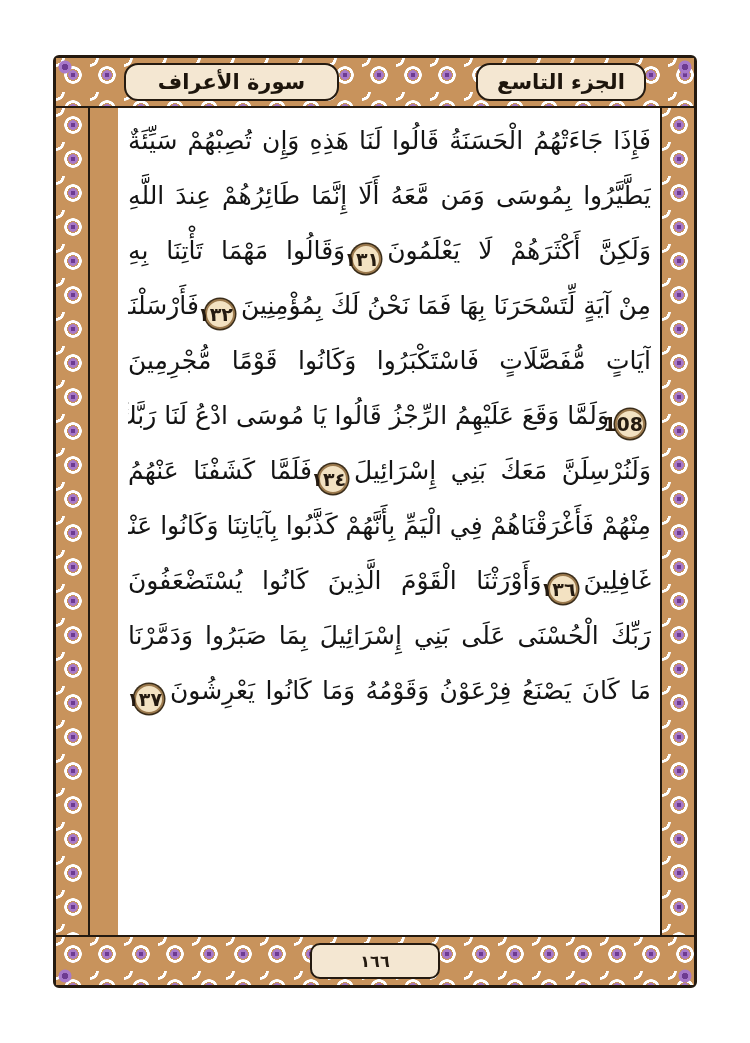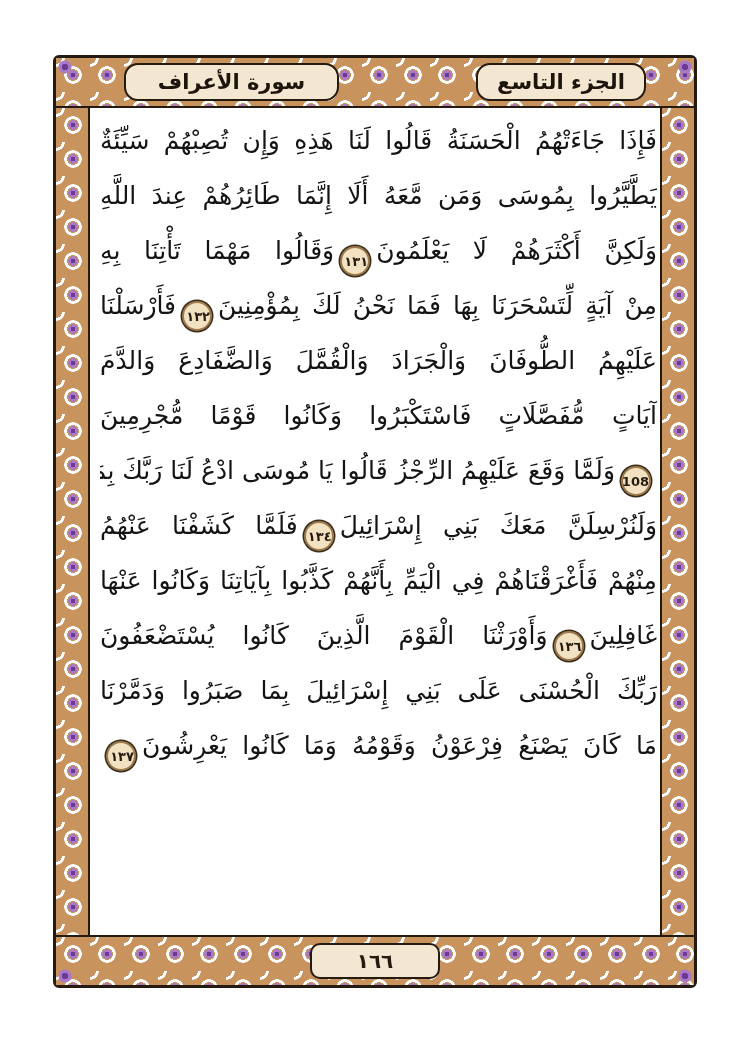--- a/index.html
+++ b/index.html
@@ -48,48 +48,49 @@
   .panel-juz{right:48px;width:170px;}
   .panel-surah{left:68px;width:215px;}
 
   
   .cartouche{
     position:absolute;top:6px;left:50%;transform:translateX(-50%);
     width:130px;height:36px;
     background:#f4e7d2;border:2px solid #241a10;border-radius:10px;
     box-sizing:border-box;
     display:flex;align-items:center;justify-content:center;
-    font-size:20px;font-weight:bold;color:#241a10;
+    font-size:16px;font-weight:bold;color:#241a10;
     letter-spacing:3px;
   }
 
   
   .text-area{
     grid-row:2;grid-column:2;
     background:#ffffff;
     border-top:0;border-bottom:0;
     box-sizing:border-box;
-    padding:5px 3px 2px 10px;
+    padding:5px 9px 2px 10px;
     overflow:hidden;
+    margin-left:28px;
   }
   .line{
     direction:rtl;
     text-align:justify;
     text-align-last:justify;
     white-space:nowrap;
     height:55px;line-height:55px;
     font-size:25px;color:#141414;
     overflow:hidden;
   }
   .aya{
     display:inline-block;width:30px;height:30px;border-radius:50%;
     background:#f3e2c2;
     border:2px solid #9c7a4e;
     box-shadow:0 0 0 1.5px #3a2d1a;
-    color:#241a10;font-size:13px;font-weight:bold;
+    color:#241a10;font-size:19px;font-weight:bold;
     line-height:27px;text-align:right;
     vertical-align:-7px;margin:0 6px;
     box-sizing:border-box;
     white-space:normal;
   }
   
   .corner-flower{
     position:absolute;width:14px;height:14px;border-radius:50%;
     background:radial-gradient(circle, #6d3b91 0 3px, #a879c9 3px 6px, rgba(0,0,0,0) 7px);
   }
@@ -114,21 +115,20 @@
     </div>
 
     <div class="orn band-left"></div>
 
     <div class="text-area">
       <div>
           <div class="line"><span>فَإِذَا جَاءَتْهُمُ الْحَسَنَةُ قَالُوا لَنَا هَذِهِ وَإِن تُصِبْهُمْ سَيِّئَةٌ</span></div>
           <div class="line"><span>يَطَّيَّرُوا بِمُوسَى وَمَن مَّعَهُ أَلَا إِنَّمَا طَائِرُهُمْ عِندَ اللَّهِ</span></div>
           <div class="line"><span>وَلَكِنَّ أَكْثَرَهُمْ لَا يَعْلَمُونَ</span><span class="aya">١٣١</span><span>وَقَالُوا مَهْمَا تَأْتِنَا بِهِ</span></div>
           <div class="line"><span>مِنْ آيَةٍ لِّتَسْحَرَنَا بِهَا فَمَا نَحْنُ لَكَ بِمُؤْمِنِينَ</span><span class="aya">١٣٢</span><span>فَأَرْسَلْنَا</span></div>
-          <div class="line"><span>عَلَيْهِمُ الطُّوفَانَ وَالْجَرَادَ وَالْقُمَّلَ وَالضَّفَادِعَ وَالدَّمَ</span></div>
           <div class="line"><span>آيَاتٍ مُّفَصَّلَاتٍ فَاسْتَكْبَرُوا وَكَانُوا قَوْمًا مُّجْرِمِينَ</span></div>
           <div class="line"><span class="aya">108</span><span>وَلَمَّا وَقَعَ عَلَيْهِمُ الرِّجْزُ قَالُوا يَا مُوسَى ادْعُ لَنَا رَبَّكَ بِمَا</span></div>
           <div class="line"><span>وَلَنُرْسِلَنَّ مَعَكَ بَنِي إِسْرَائِيلَ</span><span class="aya">١٣٤</span><span>فَلَمَّا كَشَفْنَا عَنْهُمُ</span></div>
           <div class="line"><span>مِنْهُمْ فَأَغْرَقْنَاهُمْ فِي الْيَمِّ بِأَنَّهُمْ كَذَّبُوا بِآيَاتِنَا وَكَانُوا عَنْهَا</span></div>
           <div class="line"><span>غَافِلِينَ</span><span class="aya">١٣٦</span><span>وَأَوْرَثْنَا الْقَوْمَ الَّذِينَ كَانُوا يُسْتَضْعَفُونَ</span></div>
           <div class="line"><span>رَبِّكَ الْحُسْنَى عَلَى بَنِي إِسْرَائِيلَ بِمَا صَبَرُوا وَدَمَّرْنَا</span></div>
           <div class="line"><span>مَا كَانَ يَصْنَعُ فِرْعَوْنُ وَقَوْمُهُ وَمَا كَانُوا يَعْرِشُونَ</span><span class="aya">١٣٧</span></div>
         </div>
     </div>
 

